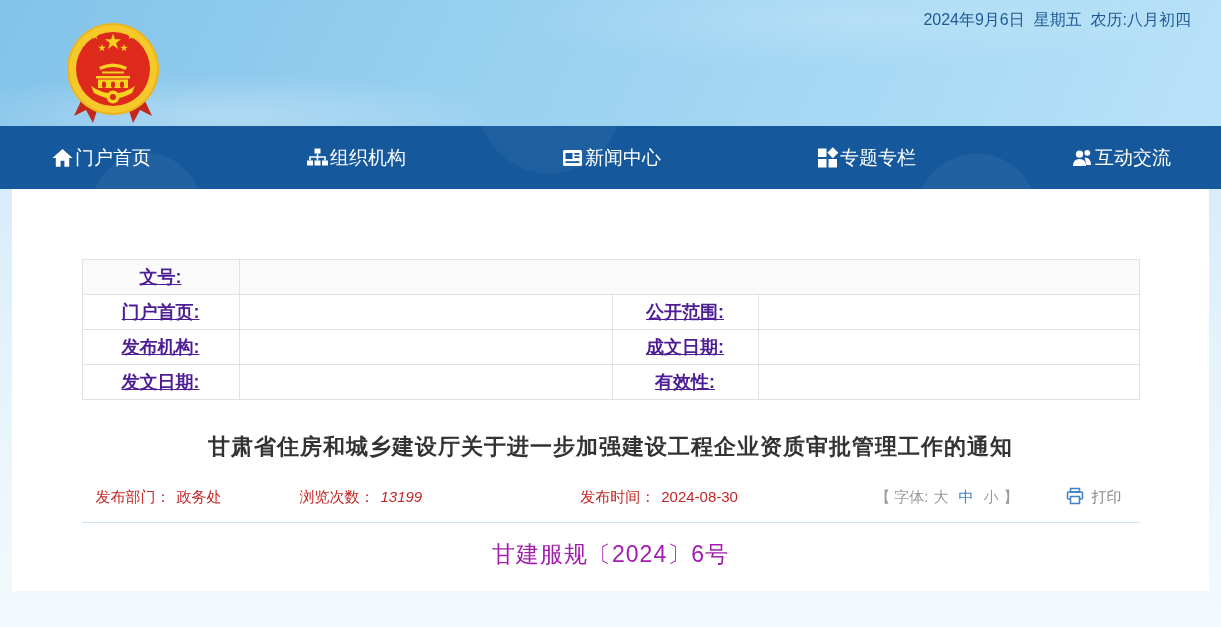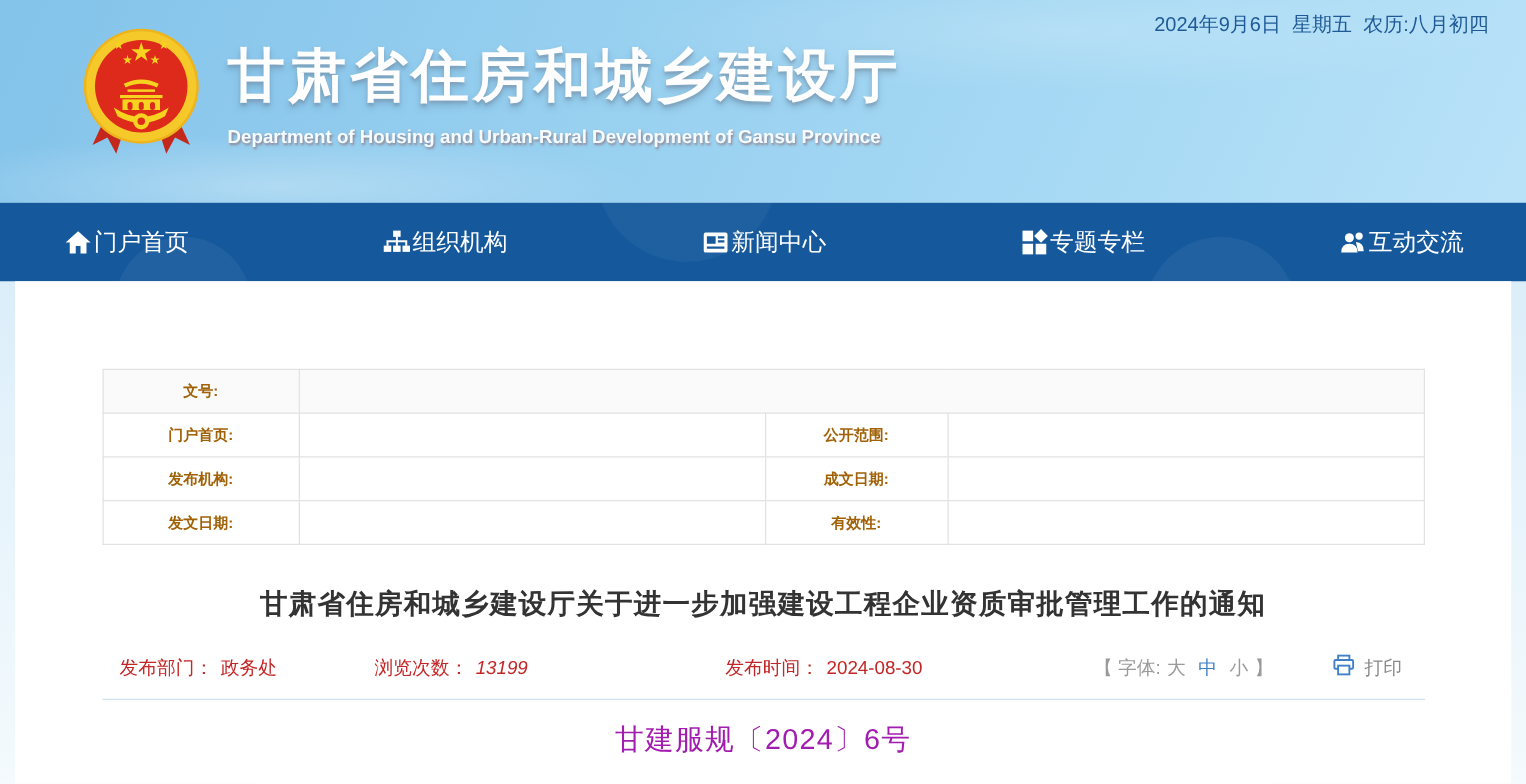--- a/index.html
+++ b/index.html
@@ -4,21 +4,21 @@
 <style>
   * { margin:0; padding:0; box-sizing:border-box; }
   html,body { width:1221px; height:627px; overflow:hidden; }
   body {
     font-family:"Liberation Sans","DejaVu Sans",sans-serif;
     background:linear-gradient(180deg,#c9e5f7 0%,#e4f2fb 55%,#f4fafd 100%);
   }
 
   
   .header {
-    position:relative; height:162px; overflow:hidden;
+    position:relative; height:126px; overflow:hidden;
     background:linear-gradient(115deg,#83c3ea 0%,#98d0f0 40%,#a6d9f4 70%,#b9e2f8 100%);
   }
   .header::after{
     content:""; position:absolute; inset:0;
     background:
       radial-gradient(ellipse 420px 60px at 18% 92%, rgba(255,255,255,.30), transparent 70%),
       radial-gradient(ellipse 500px 70px at 70% 15%, rgba(255,255,255,.18), transparent 70%);
     pointer-events:none;
   }
   .top-date {
@@ -55,21 +55,21 @@
     padding:0 50px;
   }
   .nav-item { display:flex; align-items:center; color:#fff; font-size:19px; cursor:pointer; white-space:nowrap; }
   .nav-item svg { display:block; }
 
   
   .content { margin:0 12px; height:402px; background:#fff; padding-top:70px; }
   .inner { width:1058px; margin:0 auto; }
 
   table.doc { width:100%; border-collapse:collapse; table-layout:fixed; }
-  table.doc td { border:1px solid #e2e2e2; height:35px; font-size:12px; color:#a16207; padding:0 10px; }
+  table.doc td { border:1px solid #e2e2e2; height:35px; font-size:18px; color:#4c1d95; padding:0 10px;text-decoration:underline; }
   table.doc td.lbl { text-align:center; font-weight:bold; padding:0; }
   table.doc tr.first td { background:#fafafa; }
 
   .article-title { margin-top:32px; text-align:center; font-size:22px; font-weight:bold; color:#333; letter-spacing:1px; }
 
   .meta {
     margin-top:24px; display:flex; align-items:center;
     font-size:15px; padding:0 14px 13px 14px; border-bottom:1px solid #cfe3f2;
   }
   .meta-red { color:#c32626;text-align:center; }
@@ -113,24 +113,20 @@
       <g fill="#dd2a1b">
         <rect x="36" y="59.5" width="4" height="6.5" rx="2"></rect>
         <rect x="45" y="59.5" width="4" height="6.5" rx="2"></rect>
         <rect x="54" y="59.5" width="4" height="6.5" rx="2"></rect>
       </g>
       <circle cx="47" cy="75" r="6.5" fill="#f7d21e"></circle>
       <circle cx="47" cy="75" r="3" fill="#dd2a1b"></circle>
     </svg>
   </div>
 
-  <div class="brand">
-    <div class="brand-cn">甘肃省住房和城乡建设厅</div>
-    <div class="brand-en">Department of Housing and Urban-Rural Development of Gansu Province</div>
-  </div>
 
 </div>
 
 <div class="nav">
   <div class="nav-item">
     <span>
       <svg width="25" height="24" viewBox="0 0 24 24">
           <path d="M12 3 L22 12 H18.7 V20.8 H13.9 V14.8 H10.1 V20.8 H5.3 V12 H2 Z" fill="#fff"></path>
         </svg>
     </span>

